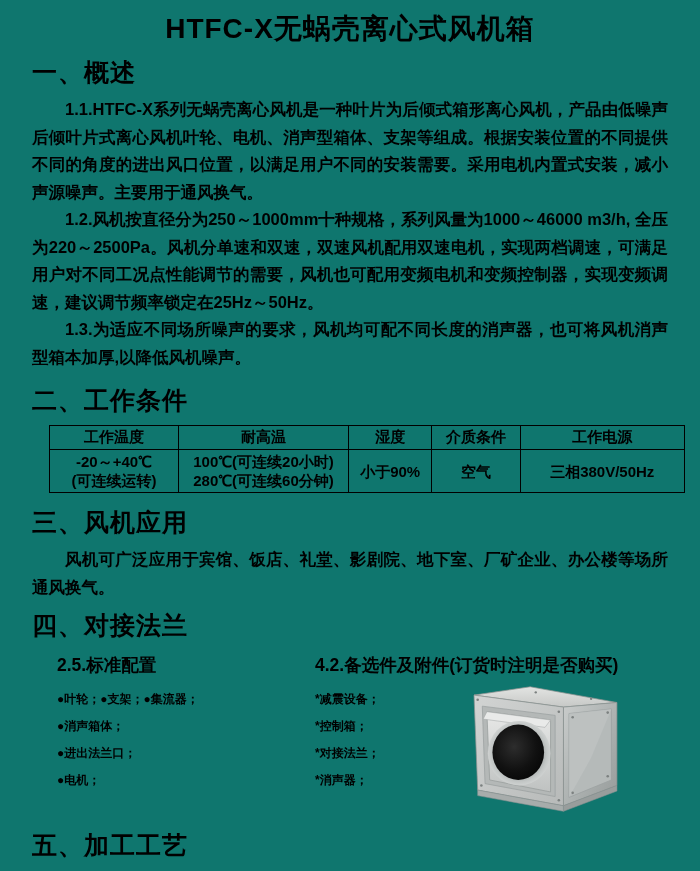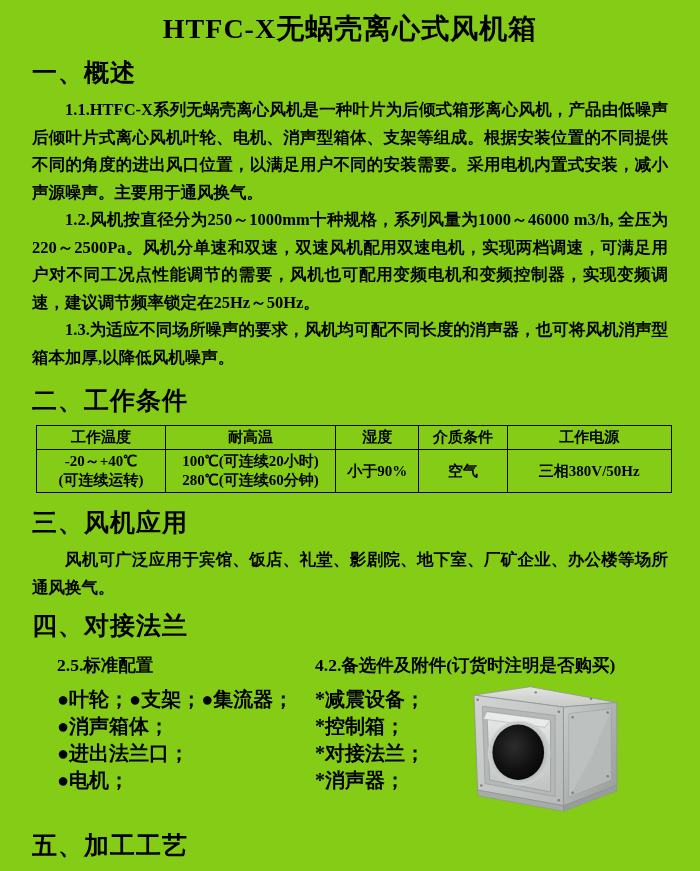--- a/index.html
+++ b/index.html
@@ -1,23 +1,23 @@
 <!DOCTYPE html>
 <html><head>
 <meta charset="utf-8">
 <style>
   html,body { margin:0; padding:0; background:#ffffff; }
   .page {
     position:relative;
     width:700px; height:871px;
     box-sizing:border-box;
     padding:8px 32px 0 32px;
-    background:#84cc16;
+    background:#0f766e;
     color:#000;
-    font-family:Liberation Serif, serif;
+    font-family:Liberation Sans, sans-serif;
     font-weight:700;
     overflow:hidden;
   }
   .title {
     font-size:28px;
     text-align:center;
     margin:2px 0 8px 0;
     letter-spacing:1px;
   }
   .sec {
@@ -30,21 +30,21 @@
     font-size:16.5px;
     line-height:27.5px;
     text-align:justify;
     text-indent:2em;
     margin:0;
   }
   
   .cond-table {
     width:100%;
     border-collapse:collapse;
-    margin:8px 0 2px 4px;
+    margin:8px 0 2px 17px;
     table-layout:fixed;
   }
   .cond-table th, .cond-table td {
     border:1.5px solid #000;
     text-align:center;
     vertical-align:middle;
     padding:1px 2px;
     font-size:15px;
     font-weight:700;
   }
@@ -53,21 +53,21 @@
   
   .config {
     position:relative;
     display:flex;
     margin-top:2px;
     height:172px;
   }
   .cfg-left { margin-left:25px; width:258px; }
   .cfg-right { flex:1; }
   .sub-heading { font-size:17.5px; margin:4px 0 9px 0; }
-  .cfg-item { font-size:20px; line-height:27px; }
+  .cfg-item { font-size:12px; line-height:27px; }
   .fan-image {
     position:absolute;
     left:430px; top:34px;
     width:166px; height:145px;
   }
 </style>
 </head>
 <body>
 
 <div class="page">

